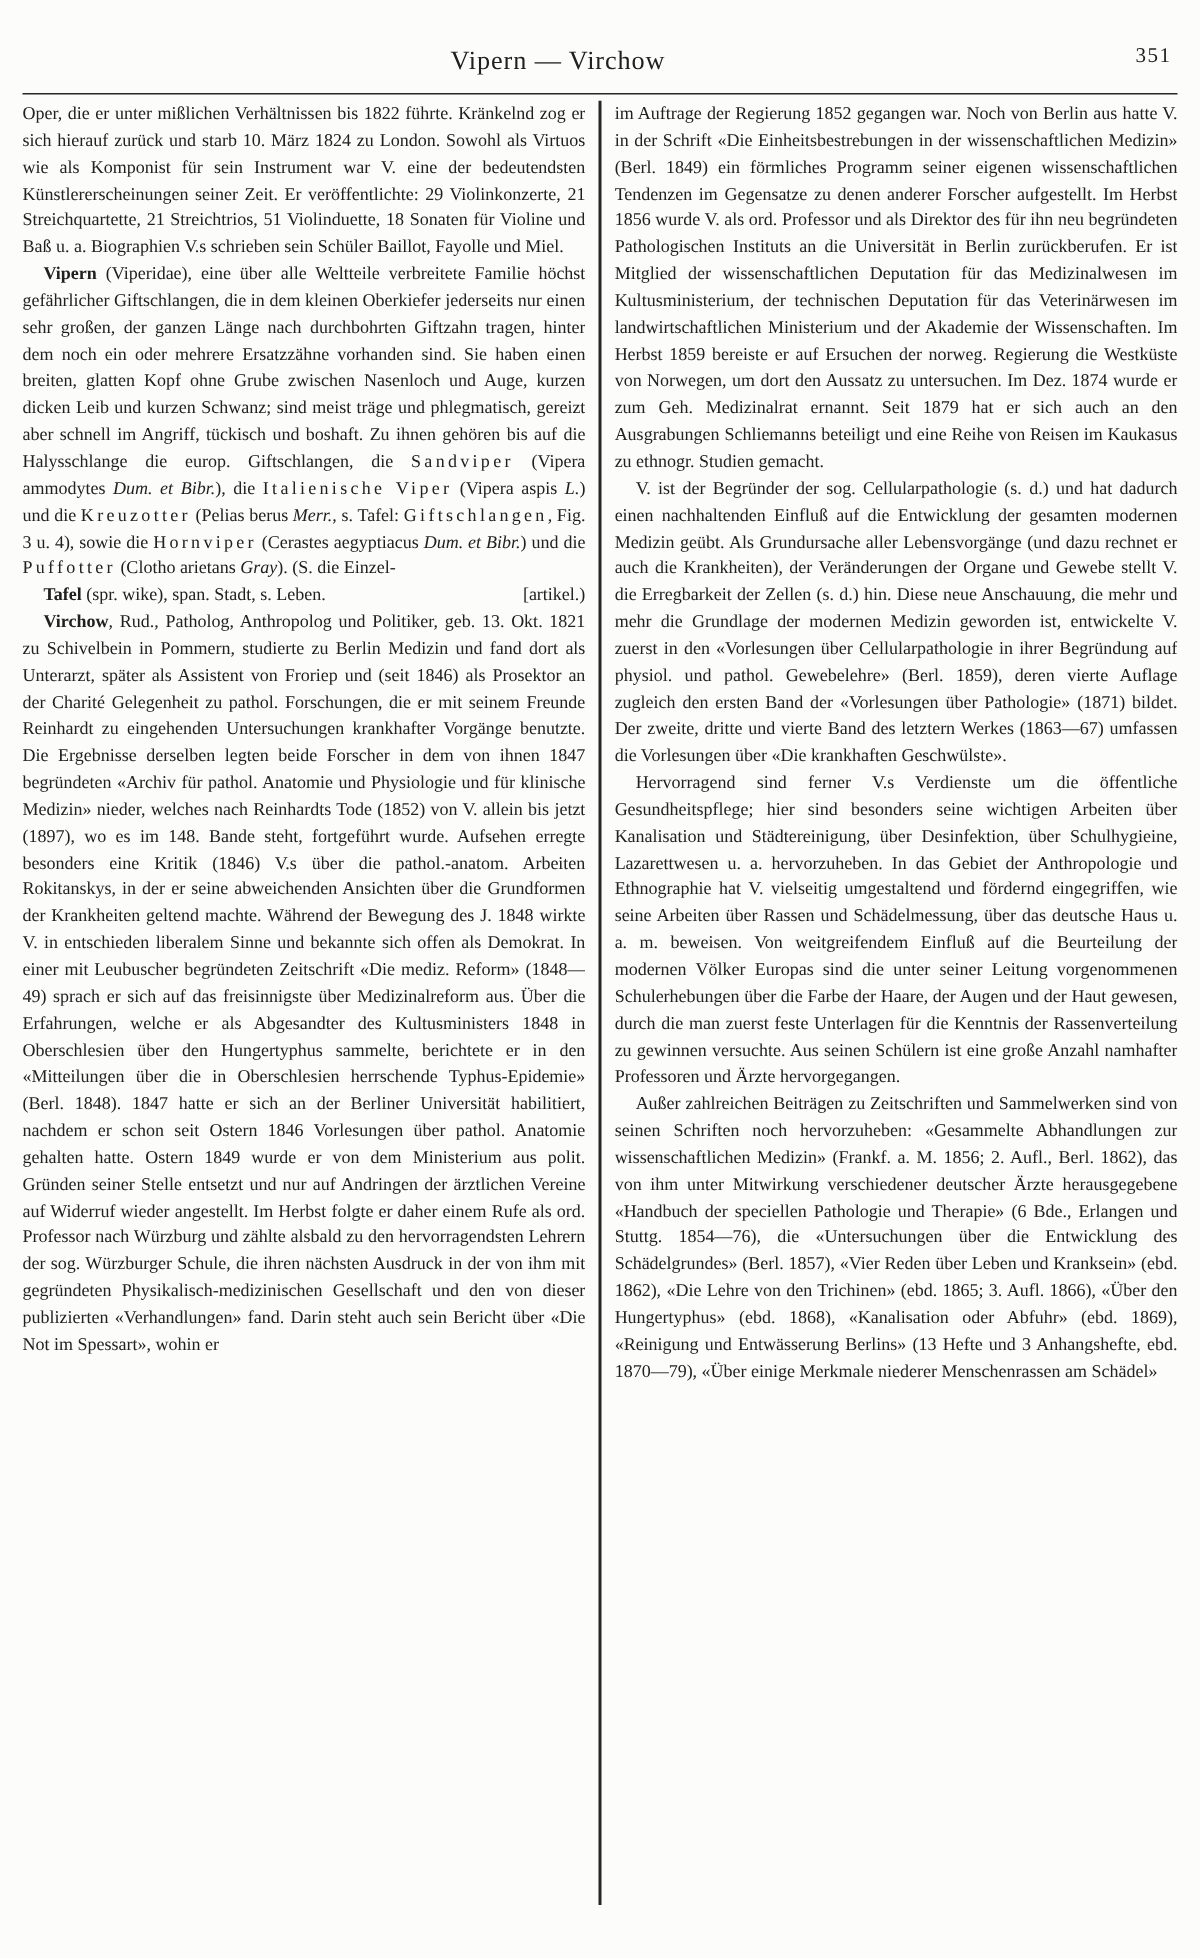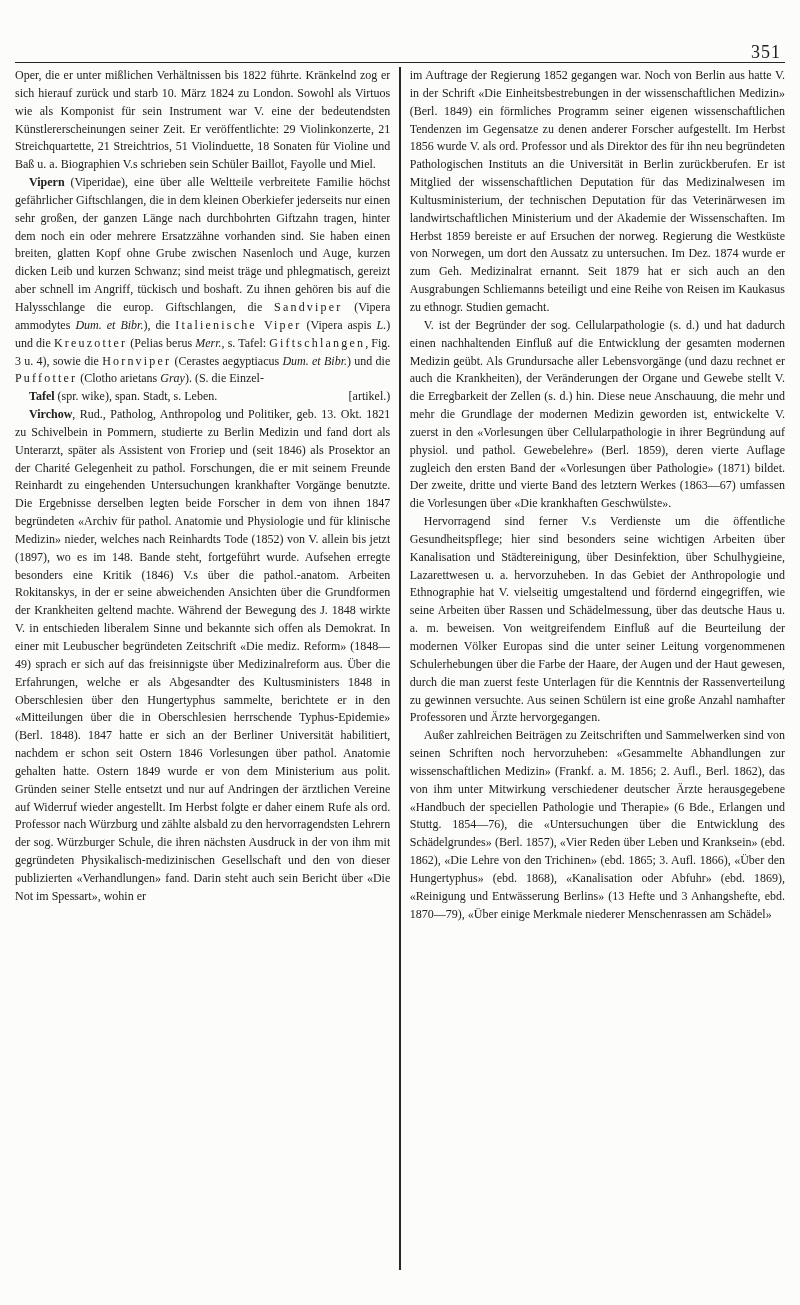--- a/index.html
+++ b/index.html
@@ -17,21 +17,21 @@
     padding: 30px 15px 6px 15px;
   }
   .header { position: relative; height: 26px; }
   .running-title {
     position: absolute; left: 0; right: 56px; top: 0;
     text-align: center;
     font-size: 17.5px; letter-spacing: 0.6px;
   }
   .page-number {
     position: absolute; right: 4px; top: 0;
-    font-size: 18px; letter-spacing: 1px; margin-top: 12px;
+    font-size: 14px; letter-spacing: 1px;
   }
   .header-rule {
     height: 0;
     border-top: 1.6px solid #262626;
     margin-top: 6px;
   }
   .columns {
     display: flex;
     margin-top: 4px;
     height: calc(100% - 66px);
@@ -56,20 +56,21 @@
   .b { font-weight: bold; }
   .i { font-style: italic; }
   .sp { letter-spacing: 2.2px; }
   .catch { float: right; }
 </style>
 </head>
 <body>
 
 <div class="page">
   <div class="header">
+    <span class="running-title">Vipern — Virchow</span>
     <span class="page-number">351</span>
   </div>
   <div class="header-rule"></div>
   <div class="columns">
     <div class="column">
         <p class="para"><span class="">Oper, die er unter mißlichen Verhältnissen bis 1822 führte. Kränkelnd zog er sich hierauf zurück und starb 10. März 1824 zu London. Sowohl als Virtuos wie als Komponist für sein Instrument war V. eine der bedeutendsten Künstlererscheinungen seiner Zeit. Er veröffentlichte: 29 Violinkonzerte, 21 Streichquartette, 21 Streichtrios, 51 Violinduette, 18 Sonaten für Violine und Baß u. a. Biographien V.s schrieben sein Schüler Baillot, Fayolle und Miel.</span></p>
         <p class="para indent"><span class="b ">Vipern</span><span class=""> (Viperidae), eine über alle Weltteile verbreitete Familie höchst gefährlicher Giftschlangen, die in dem kleinen Oberkiefer jederseits nur einen sehr großen, der ganzen Länge nach durchbohrten Giftzahn tragen, hinter dem noch ein oder mehrere Ersatzzähne vorhanden sind. Sie haben einen breiten, glatten Kopf ohne Grube zwischen Nasenloch und Auge, kurzen dicken Leib und kurzen Schwanz; sind meist träge und phlegmatisch, gereizt aber schnell im Angriff, tückisch und boshaft. Zu ihnen gehören bis auf die Halysschlange die europ. Giftschlangen, die </span><span class="sp ">Sandviper</span><span class=""> (Vipera ammodytes </span><span class="i ">Dum. et Bibr.</span><span class="">), die </span><span class="sp ">Italienische Viper</span><span class=""> (Vipera aspis </span><span class="i ">L.</span><span class="">) und die </span><span class="sp ">Kreuzotter</span><span class=""> (Pelias berus </span><span class="i ">Merr.</span><span class="">, s. Tafel: </span><span class="sp ">Giftschlangen</span><span class="">, Fig. 3 u. 4), sowie die </span><span class="sp ">Hornviper</span><span class=""> (Cerastes aegyptiacus </span><span class="i ">Dum. et Bibr.</span><span class="">) und die </span><span class="sp ">Puffotter</span><span class=""> (Clotho arietans </span><span class="i ">Gray</span><span class="">). (S. die Einzel-</span></p>
         <p class="para indent"><span class="catch ">[artikel.)</span><span class="b ">Tafel</span><span class=""> (spr. wike), span. Stadt, s. Leben.</span></p>
         <p class="para indent"><span class="b ">Virchow</span><span class="">, Rud., Patholog, Anthropolog und Politiker, geb. 13. Okt. 1821 zu Schivelbein in Pommern, studierte zu Berlin Medizin und fand dort als Unterarzt, später als Assistent von Froriep und (seit 1846) als Prosektor an der Charité Gelegenheit zu pathol. Forschungen, die er mit seinem Freunde Reinhardt zu eingehenden Untersuchungen krankhafter Vorgänge benutzte. Die Ergebnisse derselben legten beide Forscher in dem von ihnen 1847 begründeten «Archiv für pathol. Anatomie und Physiologie und für klinische Medizin» nieder, welches nach Reinhardts Tode (1852) von V. allein bis jetzt (1897), wo es im 148. Bande steht, fortgeführt wurde. Aufsehen erregte besonders eine Kritik (1846) V.s über die pathol.-anatom. Arbeiten Rokitanskys, in der er seine abweichenden Ansichten über die Grundformen der Krankheiten geltend machte. Während der Bewegung des J. 1848 wirkte V. in entschieden liberalem Sinne und bekannte sich offen als Demokrat. In einer mit Leubuscher begründeten Zeitschrift «Die mediz. Reform» (1848—49) sprach er sich auf das freisinnigste über Medizinalreform aus. Über die Erfahrungen, welche er als Abgesandter des Kultusministers 1848 in Oberschlesien über den Hungertyphus sammelte, berichtete er in den «Mitteilungen über die in Oberschlesien herrschende Typhus-Epidemie» (Berl. 1848). 1847 hatte er sich an der Berliner Universität habilitiert, nachdem er schon seit Ostern 1846 Vorlesungen über pathol. Anatomie gehalten hatte. Ostern 1849 wurde er von dem Ministerium aus polit. Gründen seiner Stelle entsetzt und nur auf Andringen der ärztlichen Vereine auf Widerruf wieder angestellt. Im Herbst folgte er daher einem Rufe als ord. Professor nach Würzburg und zählte alsbald zu den hervorragendsten Lehrern der sog. Würzburger Schule, die ihren nächsten Ausdruck in der von ihm mit gegründeten Physikalisch-medizinischen Gesellschaft und den von dieser publizierten «Verhandlungen» fand. Darin steht auch sein Bericht über «Die Not im Spessart», wohin er</span></p>
       </div>

